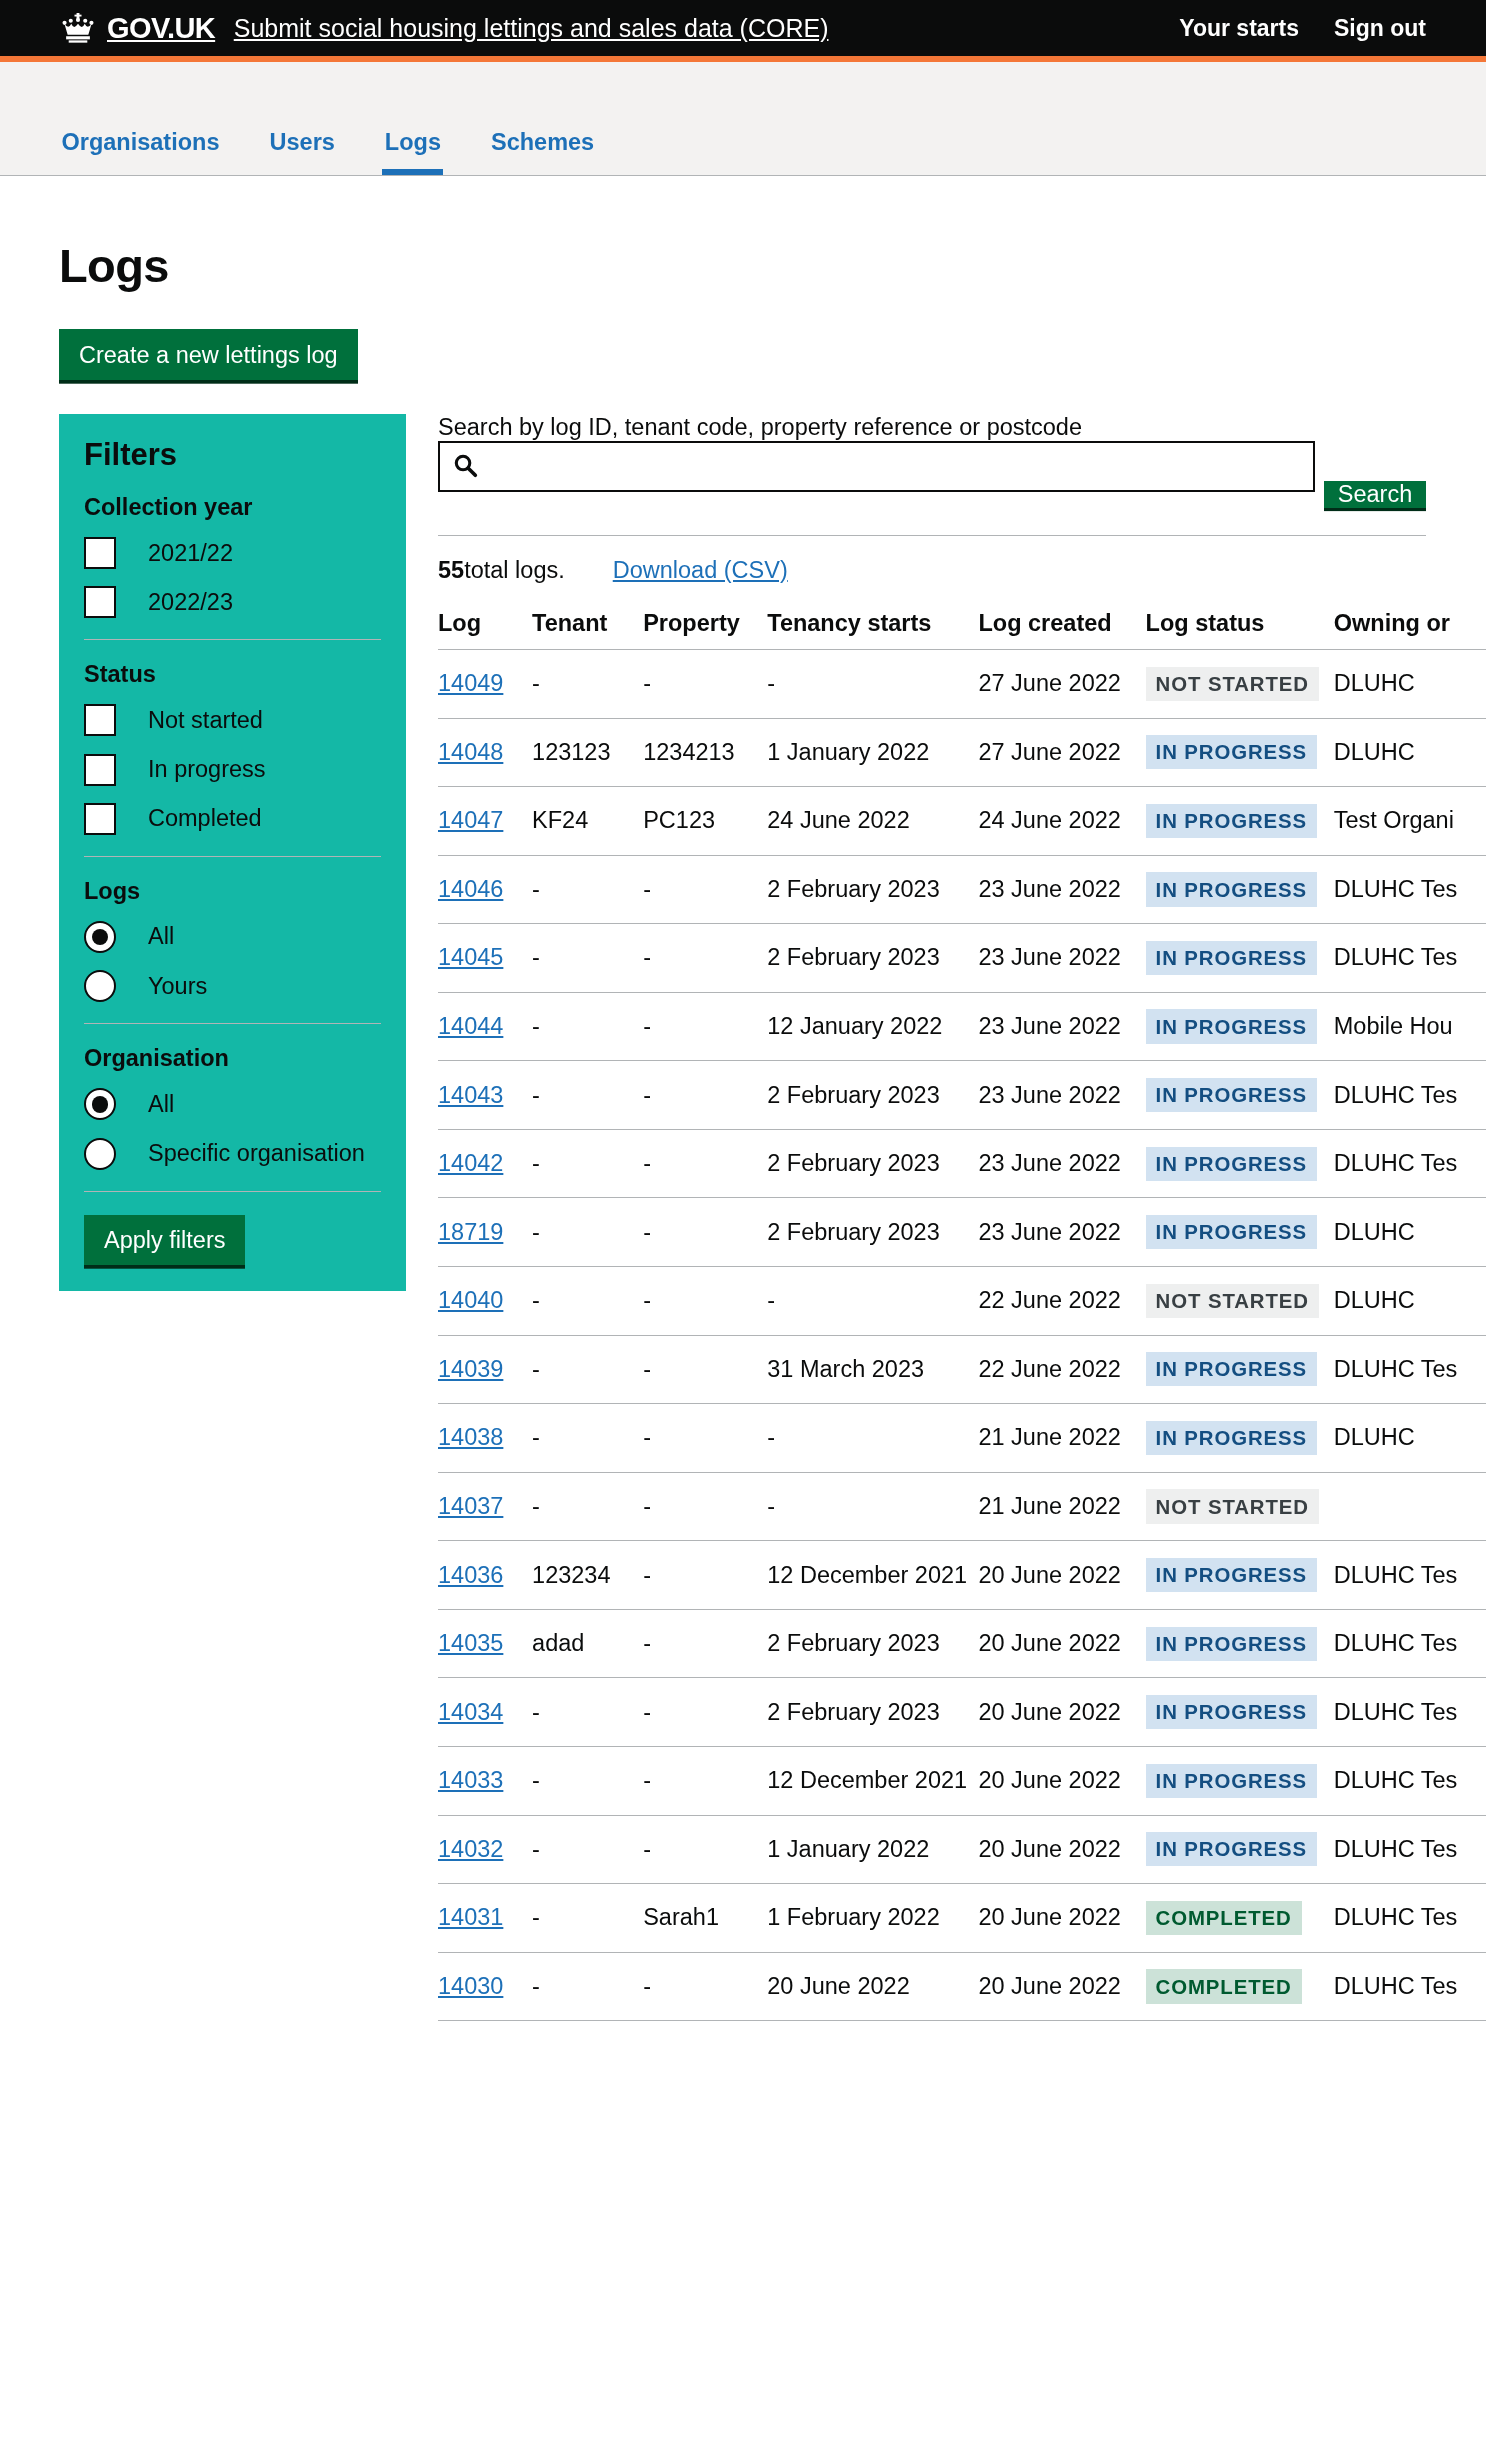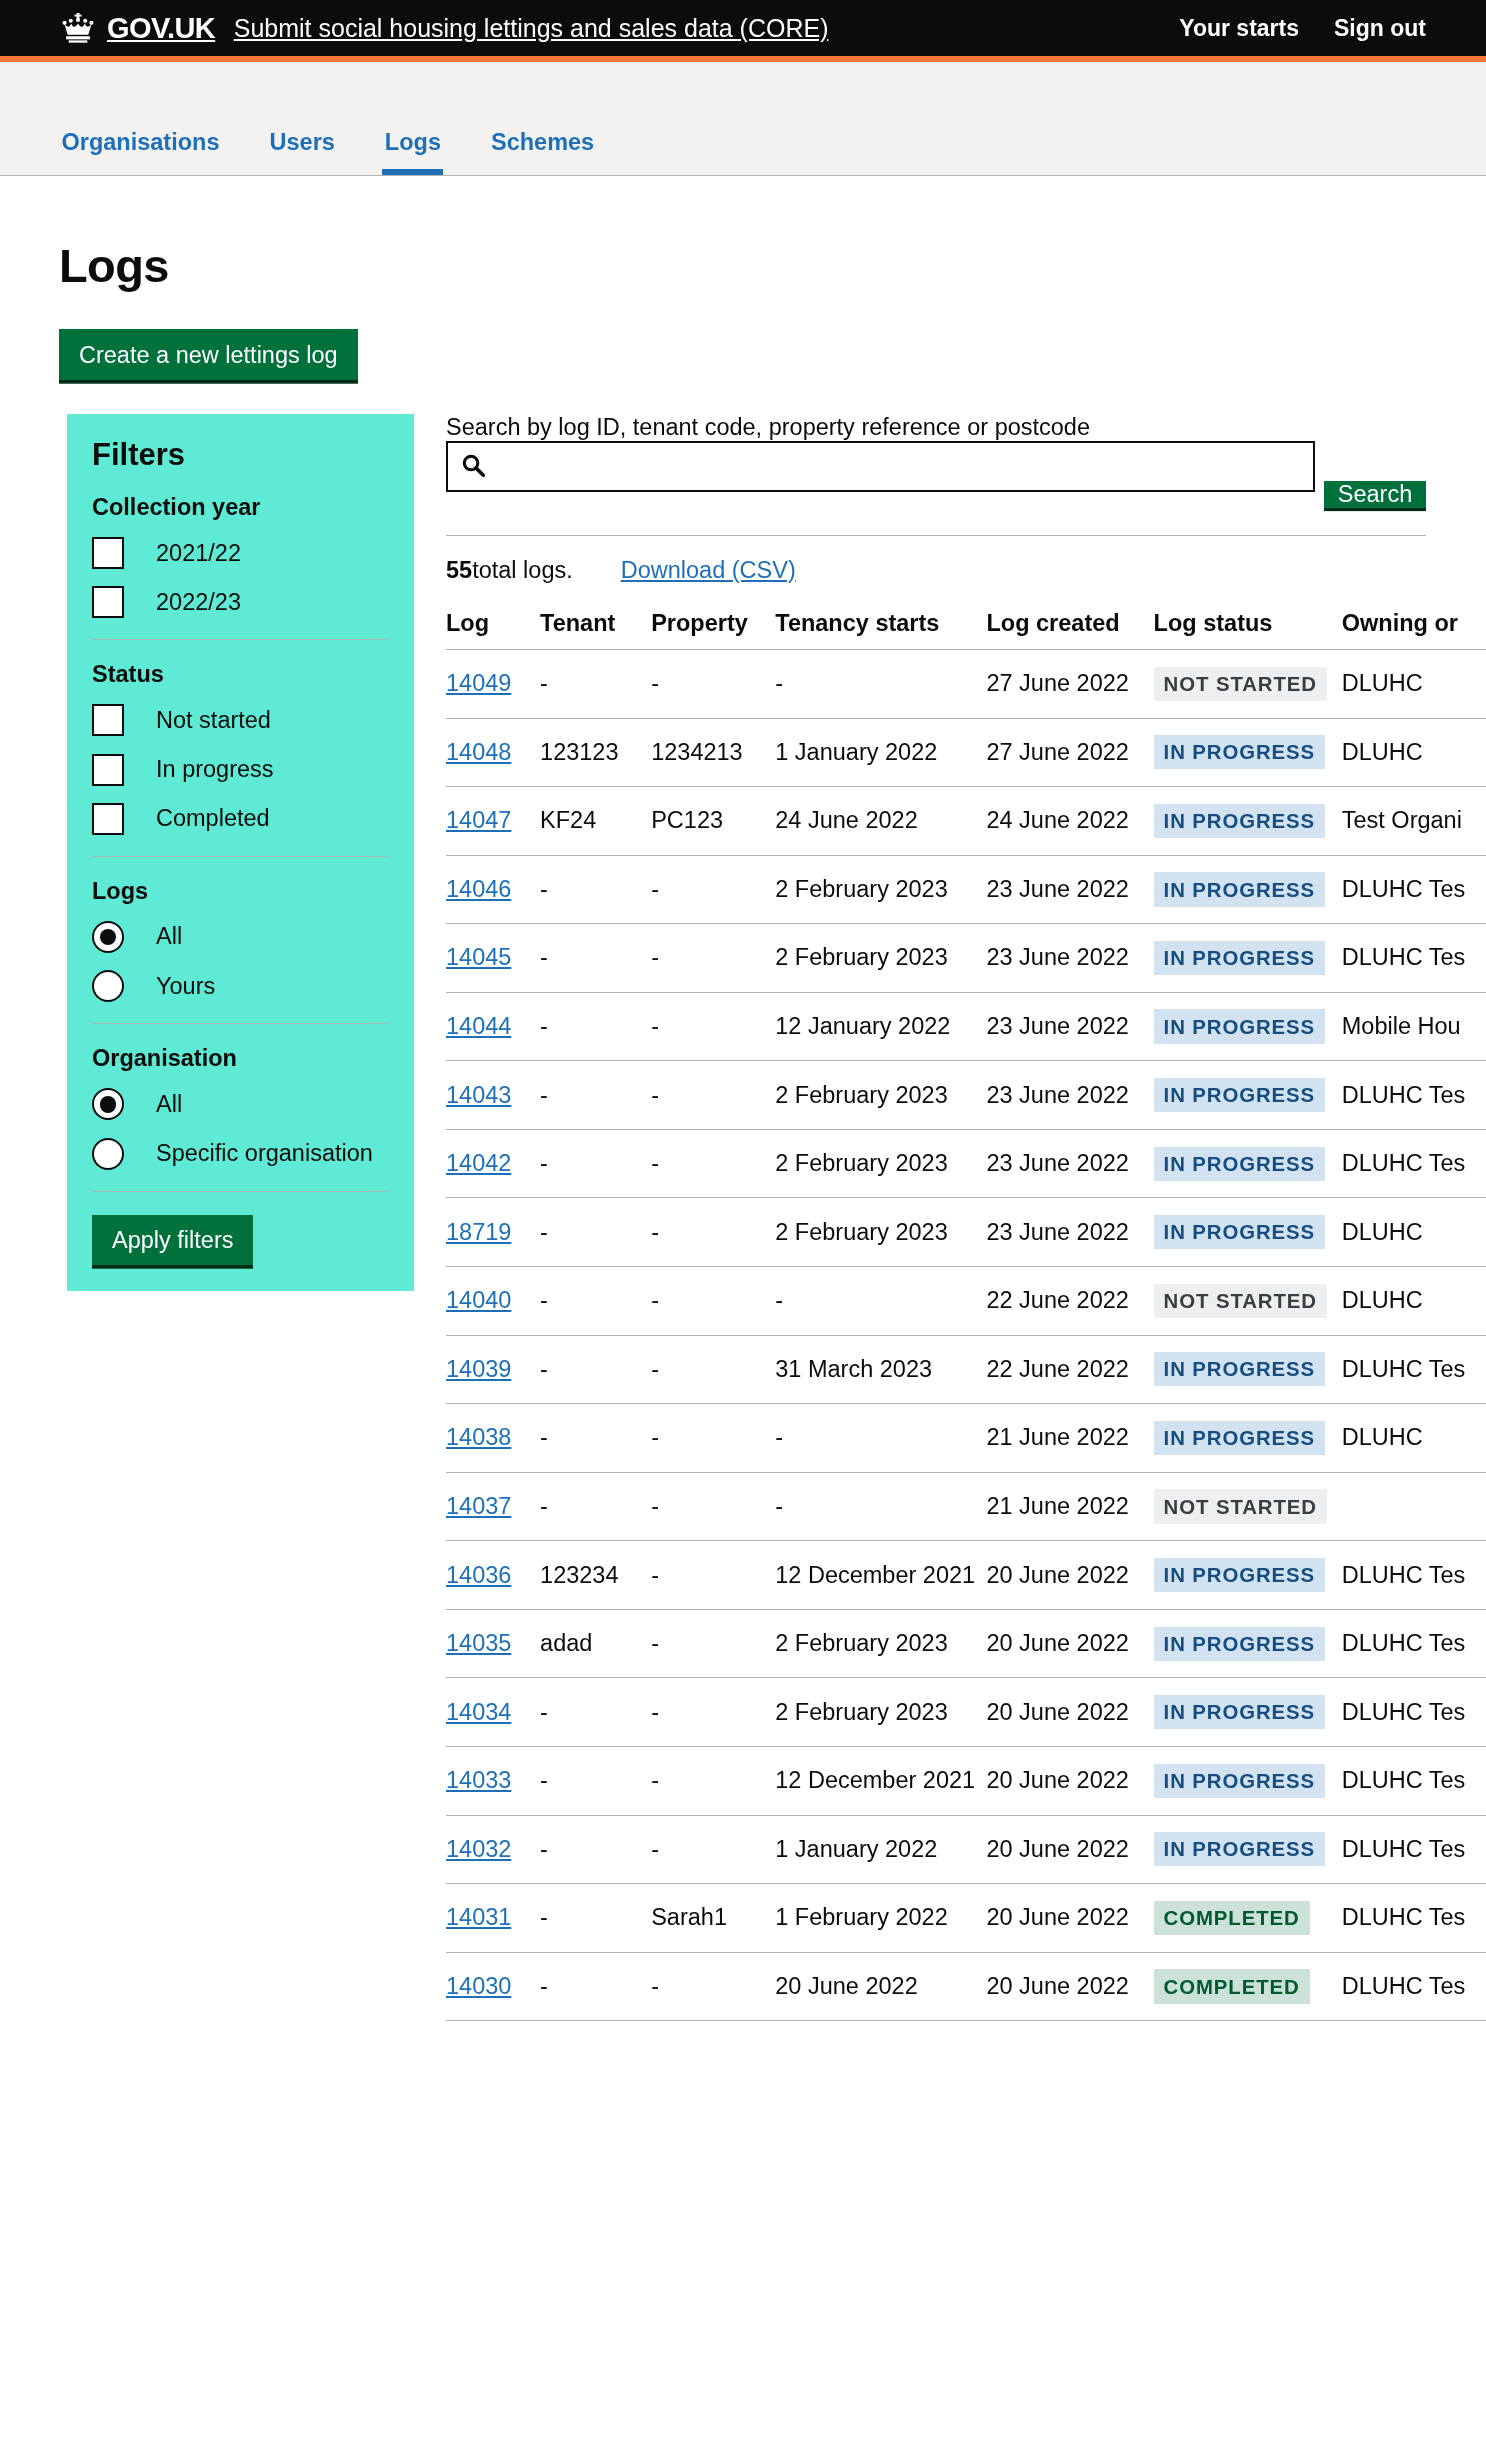--- a/index.html
+++ b/index.html
@@ -41,21 +41,21 @@
 
   .btn-green { display:inline-block; background:#00703c; color:#fff; border:none; cursor:pointer;
                font-family:inherit; font-size:23.5px; padding:12.4px 20px 11px;
                box-shadow:0 3.7px 0 #002d18; }
   .create-btn { margin-top:36px; }
 
   
   .content { display:flex; margin-top:34px; align-items:flex-start; }
 
   
-  .filters { width:347px; flex-shrink:0; background:#5eead4; padding:23.5px 25px 26px;margin-left:8px; }
+  .filters { width:347px; flex-shrink:0; background:#14b8a6; padding:23.5px 25px 26px; }
   .filters-title { font-size:31px; font-weight:700; margin-bottom:21px; }
   .filter-legend { font-size:23.5px; font-weight:700; margin-bottom:16px; }
   .filter-option { display:flex; align-items:center; gap:32px; margin-bottom:17.3px; cursor:pointer; }
   .filter-option:last-of-type { margin-bottom:3.7px; }
   .option-label { font-size:23.5px; }
   .checkbox { width:32px; height:32px; border:2.5px solid #0b0c0c; background:#fff; flex-shrink:0; }
   .radio { width:32px; height:32px; border:2.5px solid #0b0c0c; border-radius:50%;
            background:#fff; flex-shrink:0; position:relative; }
   .radio--selected::after { content:""; position:absolute; inset:5.6px; background:#0b0c0c; border-radius:50%; }
   .filter-divider { border:none; border-top:1.2px solid #b1b4b6; margin:21px 0; }

